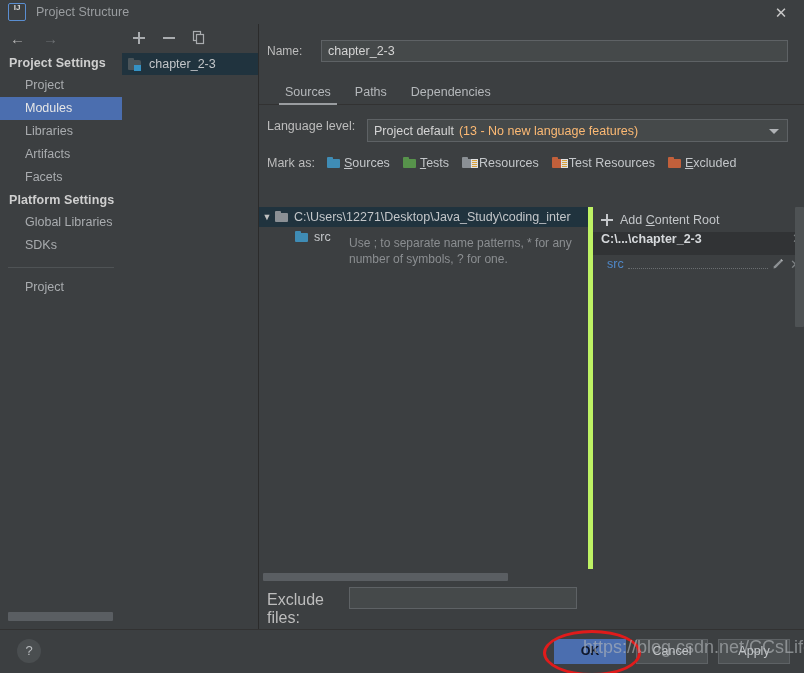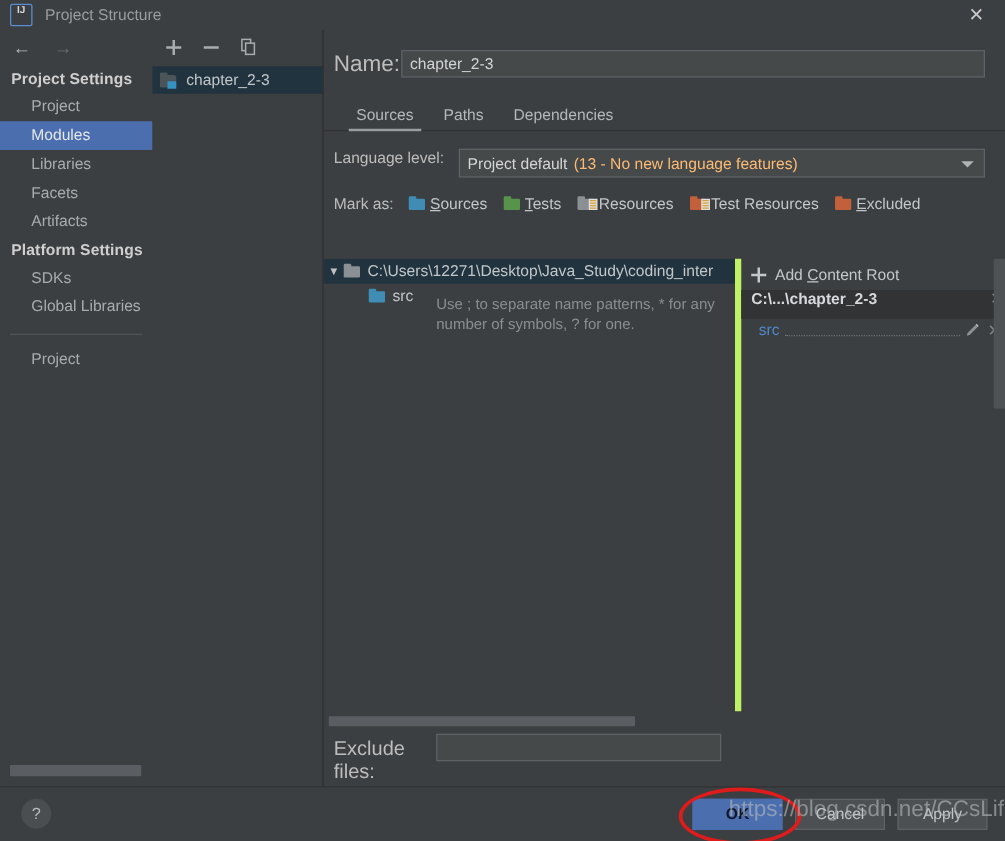--- a/index.html
+++ b/index.html
@@ -201,21 +201,21 @@
     background: #3c3f41;
   }
   .name-row {
     display: flex;
     align-items: center;
     padding: 16px 16px 0 8px;
   }
   .name-label {
     width: 54px;
     color: #bdbdbd;
-    font-size: 18px;
+    font-size: 12px;
   }
   .name-input {
     flex: 1;
     height: 22px;
     background: #45494a;
     border: 1px solid #5e6265;
     color: #d4d4d4;
     font-size: 12.5px;
     font-family: "Liberation Sans", sans-serif;
     padding: 0 6px;
@@ -585,26 +585,26 @@
 <div class="sidebar">
   <div class="navbtns">
     <span class="arrow-btn arrow-back">←</span>
     <span class="arrow-btn arrow-fwd">→</span>
   </div>
 
   <div class="nav-group-head">Project Settings</div>
   <div class="nav-item">Project</div>
   <div class="nav-item selected">Modules</div>
   <div class="nav-item">Libraries</div>
+  <div class="nav-item">Artifacts</div>
   <div class="nav-item">Facets</div>
-  <div class="nav-item">Artifacts</div>
 
   <div class="nav-group-head">Platform Settings</div>
+  <div class="nav-item">Global Libraries</div>
   <div class="nav-item">SDKs</div>
-  <div class="nav-item">Global Libraries</div>
 
   <div class="nav-sep"></div>
   <div class="nav-item">Project</div>
 
   <div class="sidebar-hscroll"></div>
 </div>
 
 <div class="modpanel">
   <div class="modtoolbar">
     <span class="tb-icon tb-plus"></span>

